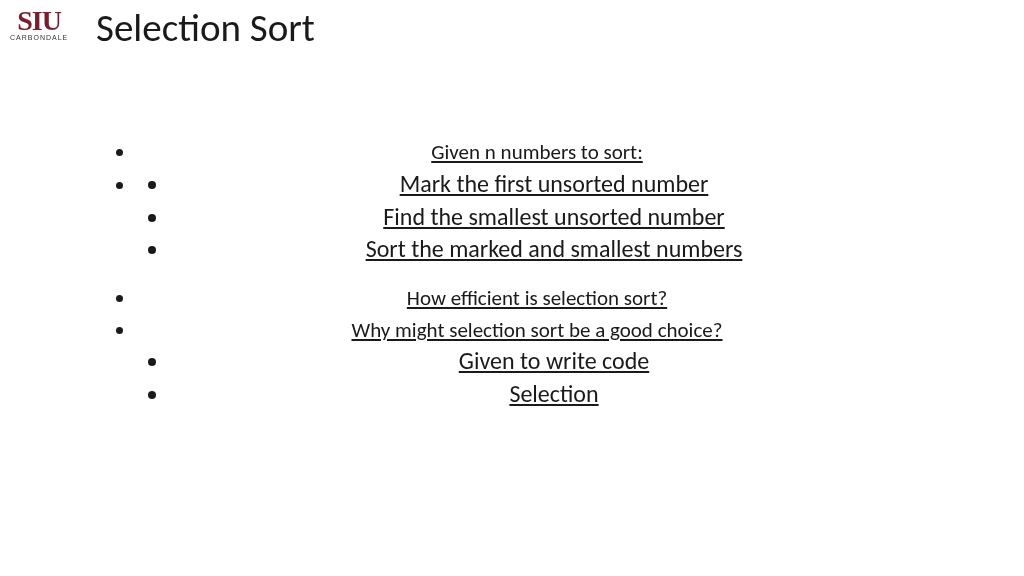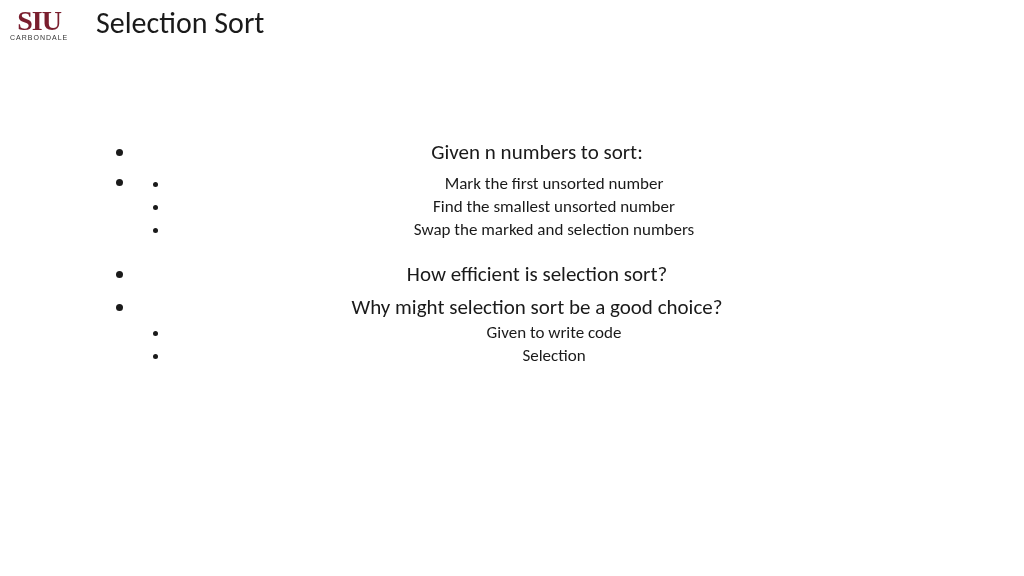--- a/index.html
+++ b/index.html
@@ -29,47 +29,48 @@
       font-family: Arial, sans-serif;
       font-size: 7px;
       color: #333;
       letter-spacing: 1px;
       margin-top: 1px;
     }
     .title {
       position: absolute;
       top: 4px;
       left: 96px;
-      font-size: 30px;
+      font-size: 39px;
       font-weight: 400;
       color: #1a1a1a;
     }
     .content {
       position: absolute;
       top: 138px;
       left: 118px;
       width: 820px;
     }
     ul.lvl1 {
       list-style-type: disc;
       padding-left: 18px;
     }
     ul.lvl1 > li {
       font-size: 21px;
       font-weight: 400;
       margin-bottom: 2px;
       line-height: 1.35;
+      text-decoration: underline;
     }
     ul.lvl2 {
       list-style-type: disc;
       padding-left: 34px;
       margin-top: 1px;
     }
     ul.lvl2 > li {
-      font-size: 17px;
+      font-size: 24px;
       font-weight: 400;
       margin-bottom: 0px;
       line-height: 1.35;
     }
     .gap-medium { margin-top: 18px; }
     .gap-small { margin-top: 4px; }
     sup { font-size: 0.7em; vertical-align: super; line-height: 0; }
   </style>
 </head>
 <body>
@@ -81,21 +82,21 @@
 
 <div class="title">Selection Sort</div>
 
 <div class="content">
   <ul class="lvl1">
     <li>Given n numbers to sort:</li>
     <li>
       <ul class="lvl2">
         <li>Mark the first unsorted number</li>
         <li>Find the smallest unsorted number</li>
-        <li>Swap the marked and selection numbers</li>
+        <li>Sort the marked and smallest numbers</li>
       </ul>
     </li>
     <li class="gap-medium">
       <span>How efficient is selection sort?</span>
     </li>
     <li class="gap-small">
       <span>Why might selection sort be a good choice?</span>
       <ul class="lvl2">
         <li>Given to write code</li>
         <li>Selection</li>

